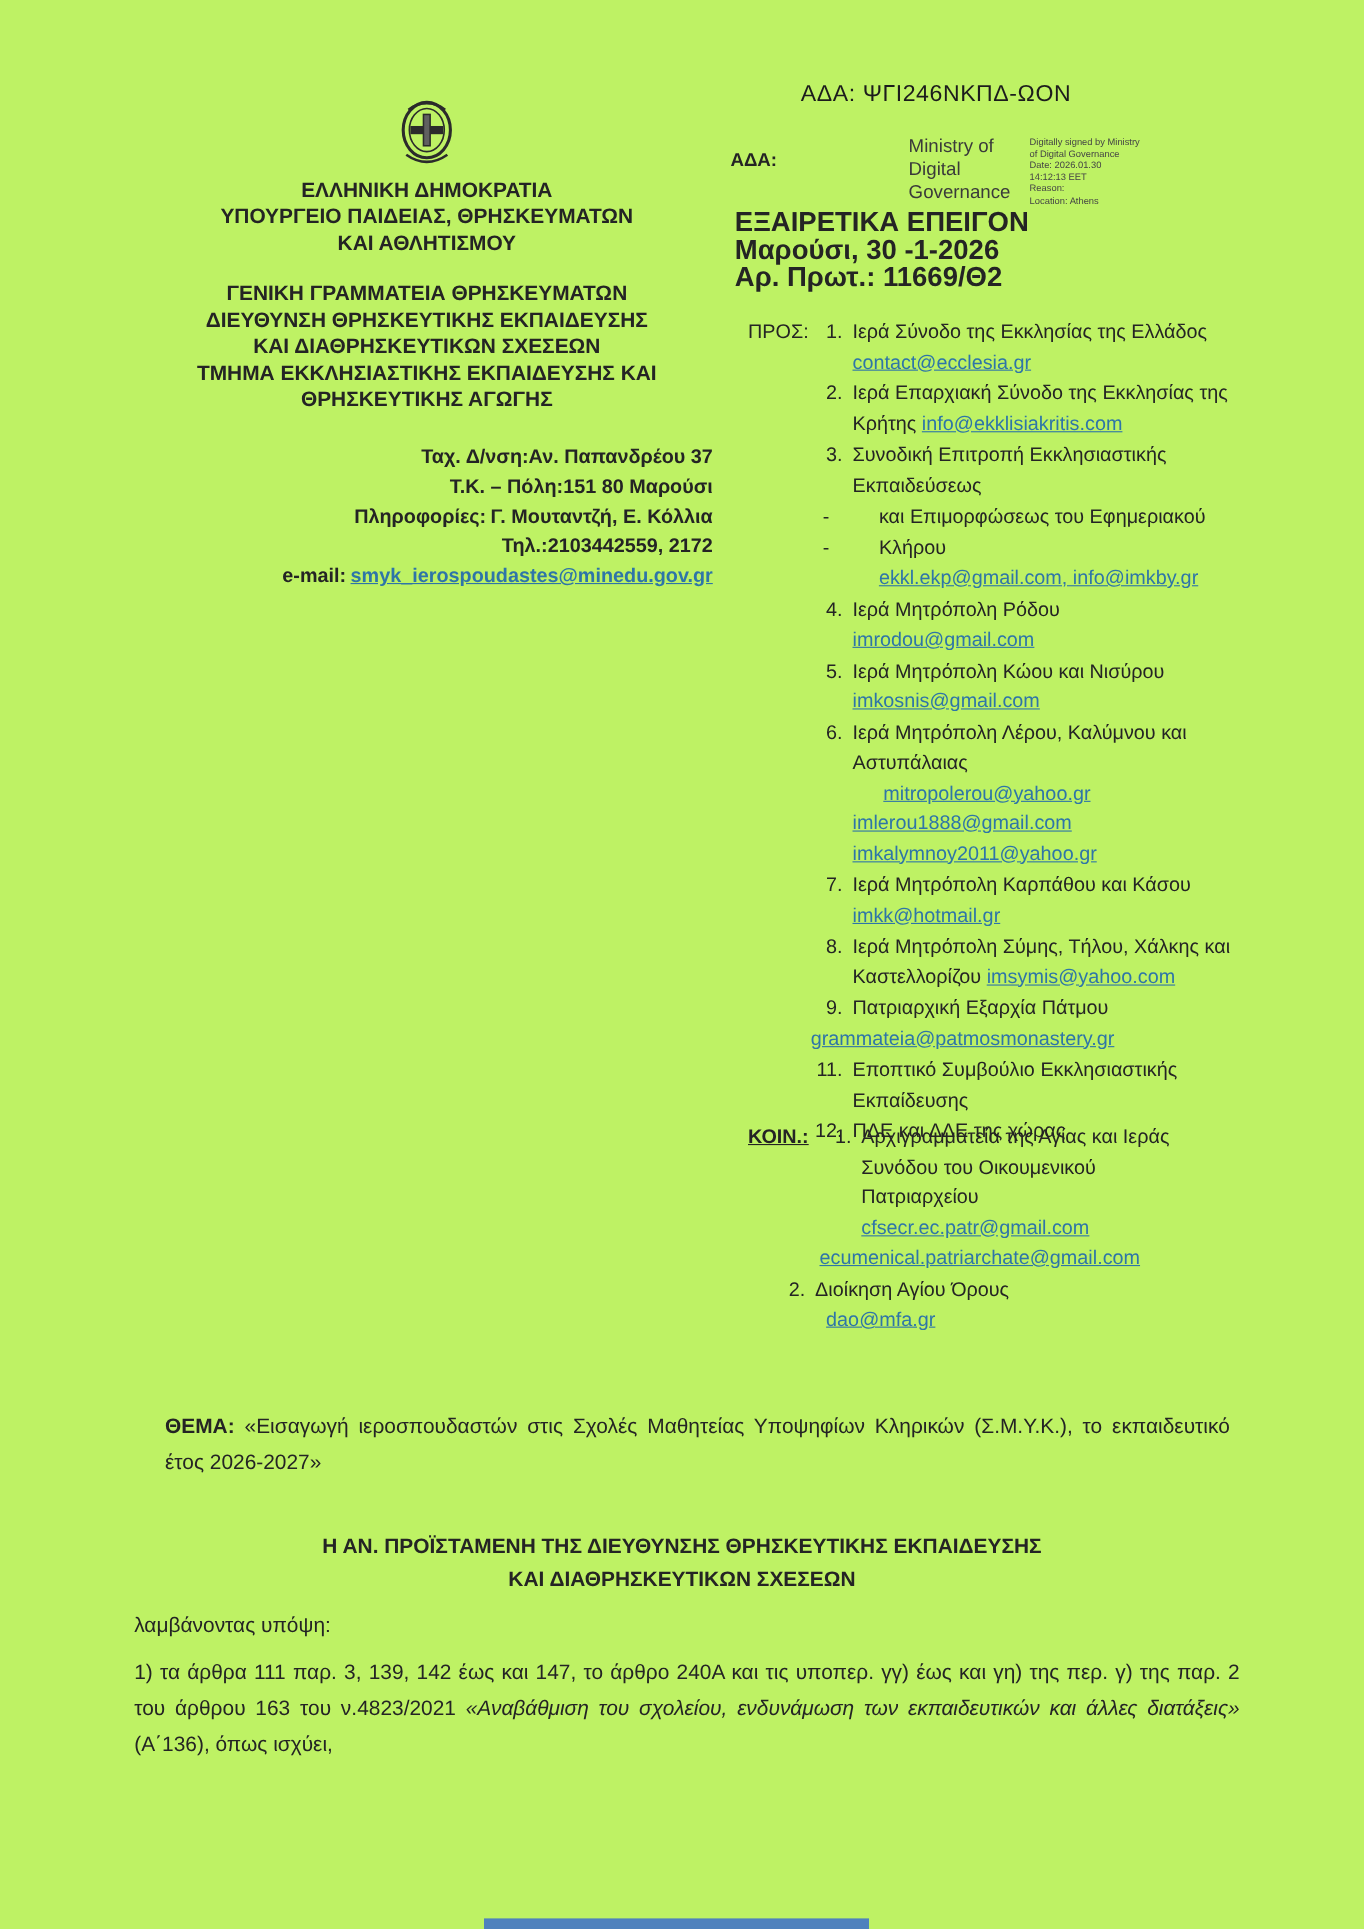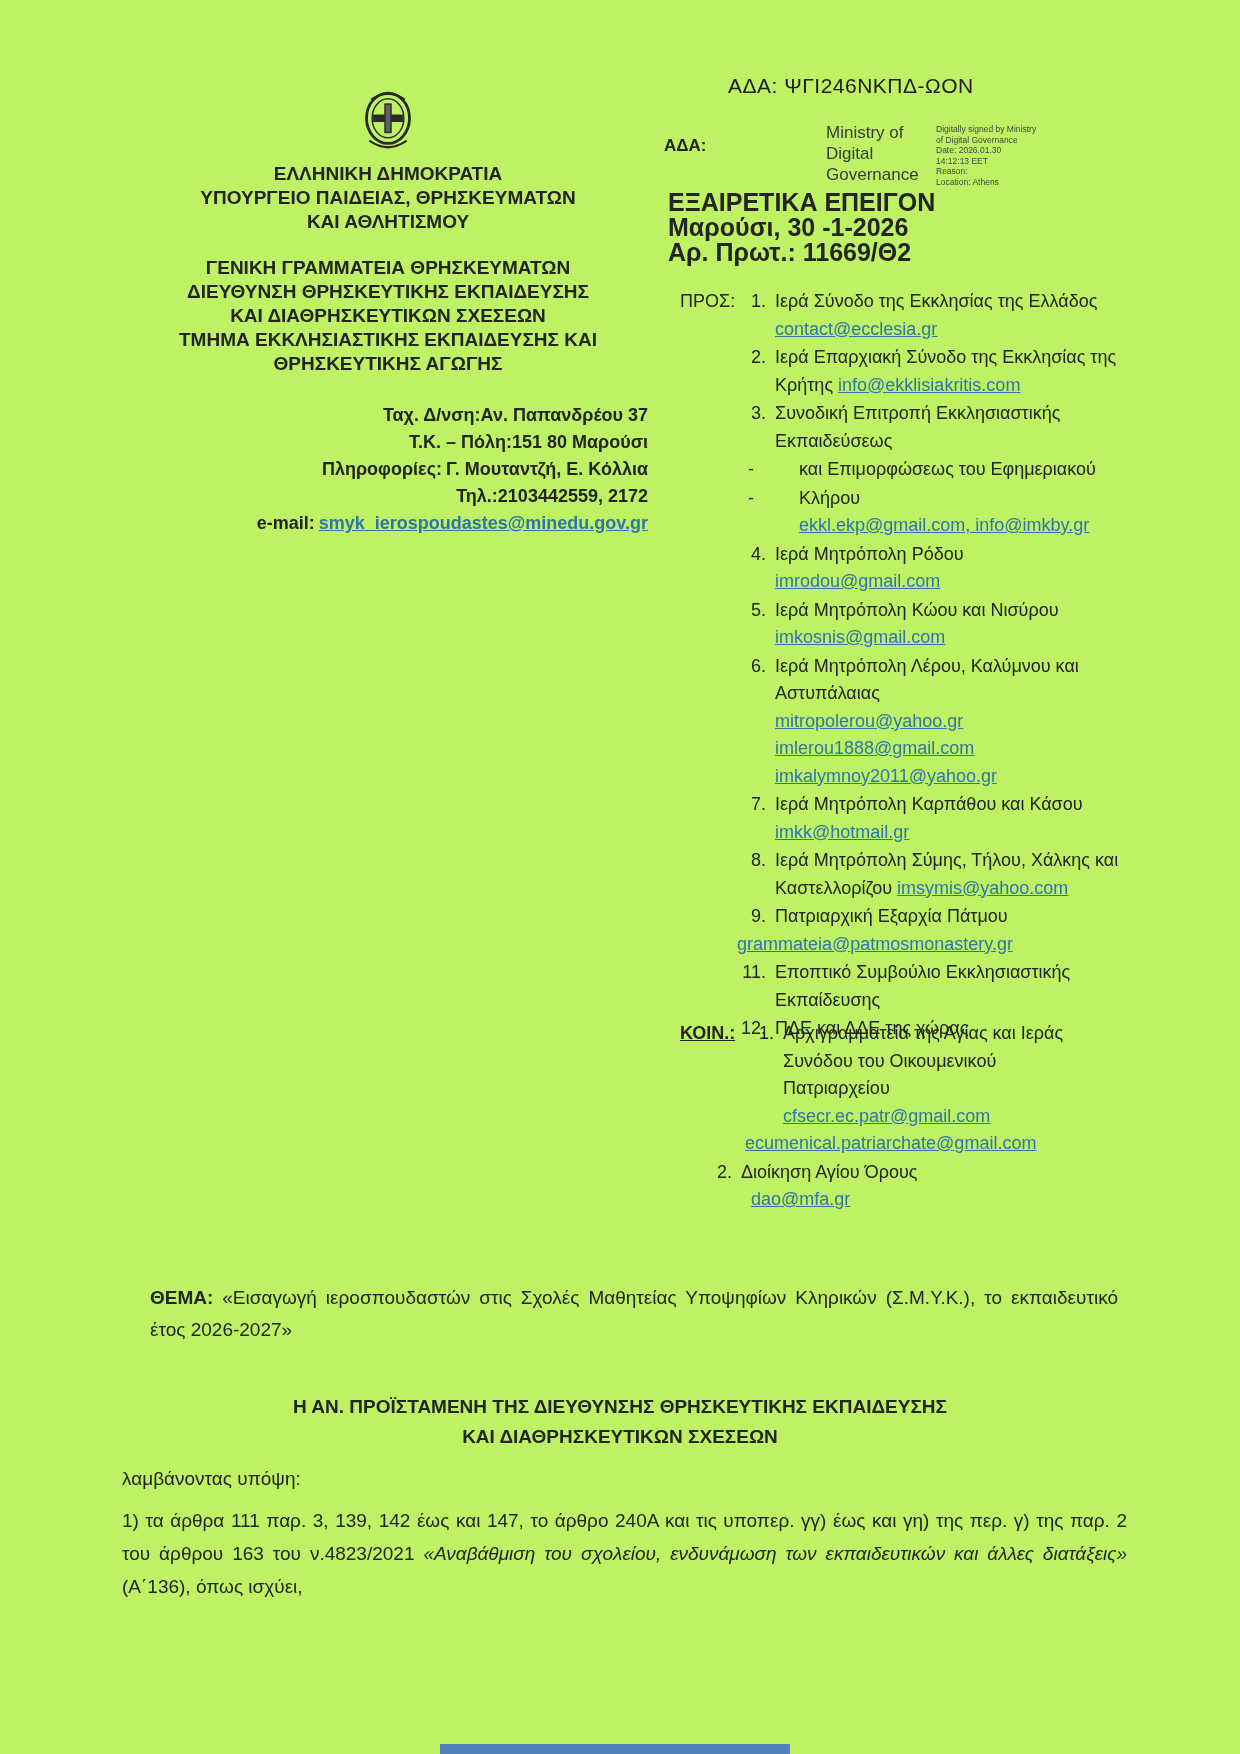--- a/index.html
+++ b/index.html
@@ -157,21 +157,21 @@
           <span class="li-num">5.</span>
           <div class="li-body">
             <div class="li-line"><span>Ιερά Μητρόπολη Κώου και Νισύρου</span></div>
             <div class="li-line"><a class="elink" style="color: rgb(46, 117, 168);">imkosnis@gmail.com</a></div>
           </div>
         </div>
         <div class="li-row">
           <span class="li-num">6.</span>
           <div class="li-body">
             <div class="li-line"><span>Ιερά Μητρόπολη Λέρου, Καλύμνου και Αστυπάλαιας</span></div>
-            <div class="li-line"><a class="elink" style="color: rgb(46, 117, 168);">mitropolerou@yahoo.gr</a></div>
+            <div class="li-line"><a class="elink" style="color: rgb(46, 117, 168); margin-left: 28px;">mitropolerou@yahoo.gr</a></div>
             <div class="li-line"><a class="elink" style="color: rgb(46, 117, 168);">imlerou1888@gmail.com</a></div>
             <div class="li-line"><a class="elink" style="color: rgb(46, 117, 168);">imkalymnoy2011@yahoo.gr</a></div>
           </div>
         </div>
         <div class="li-row">
           <span class="li-num">7.</span>
           <div class="li-body">
             <div class="li-line"><span>Ιερά Μητρόπολη Καρπάθου και Κάσου</span></div>
             <div class="li-line"><a class="elink" style="color: rgb(46, 117, 168);">imkk@hotmail.gr</a></div>
           </div>

